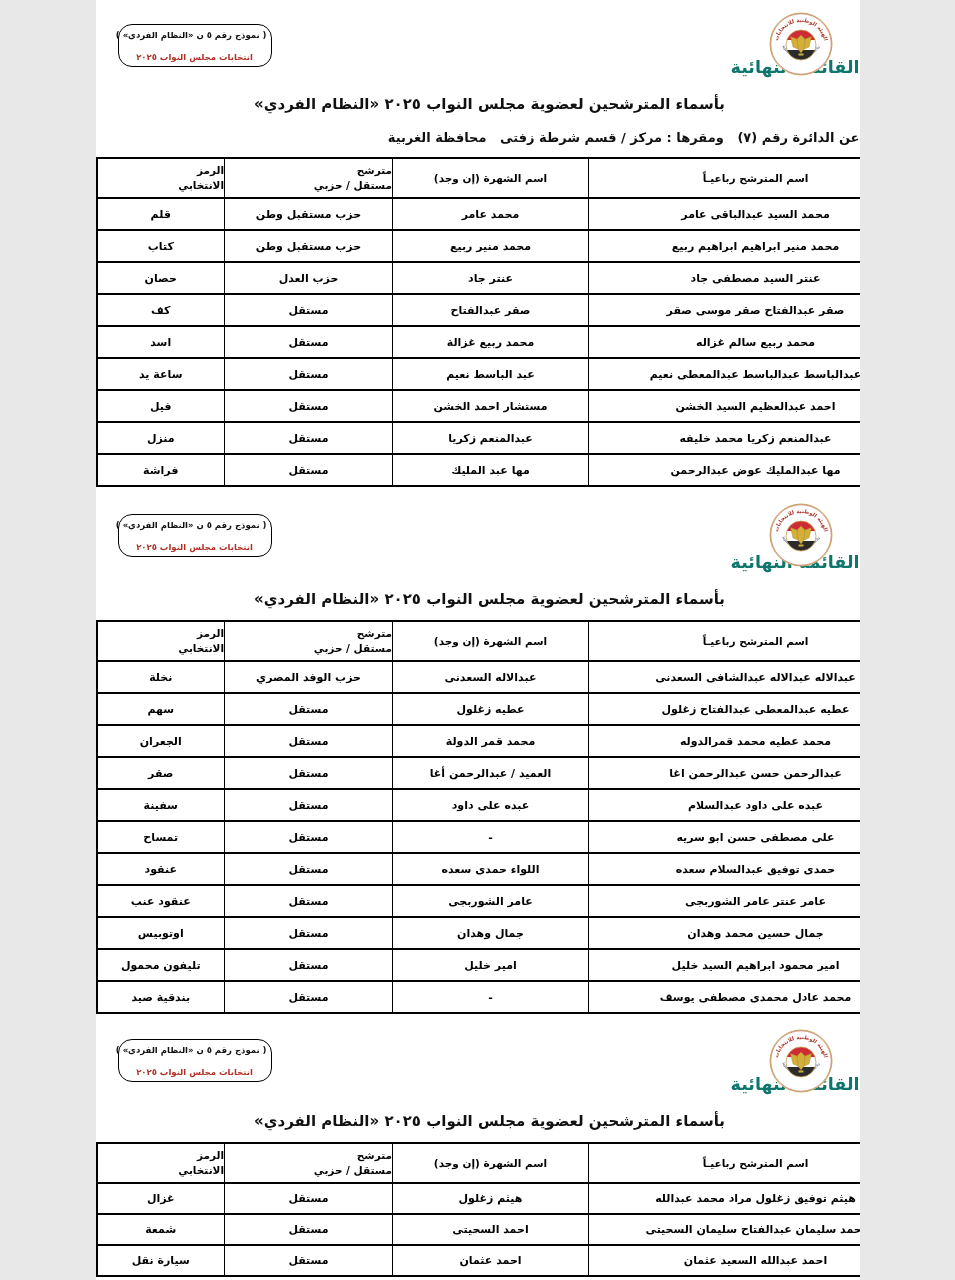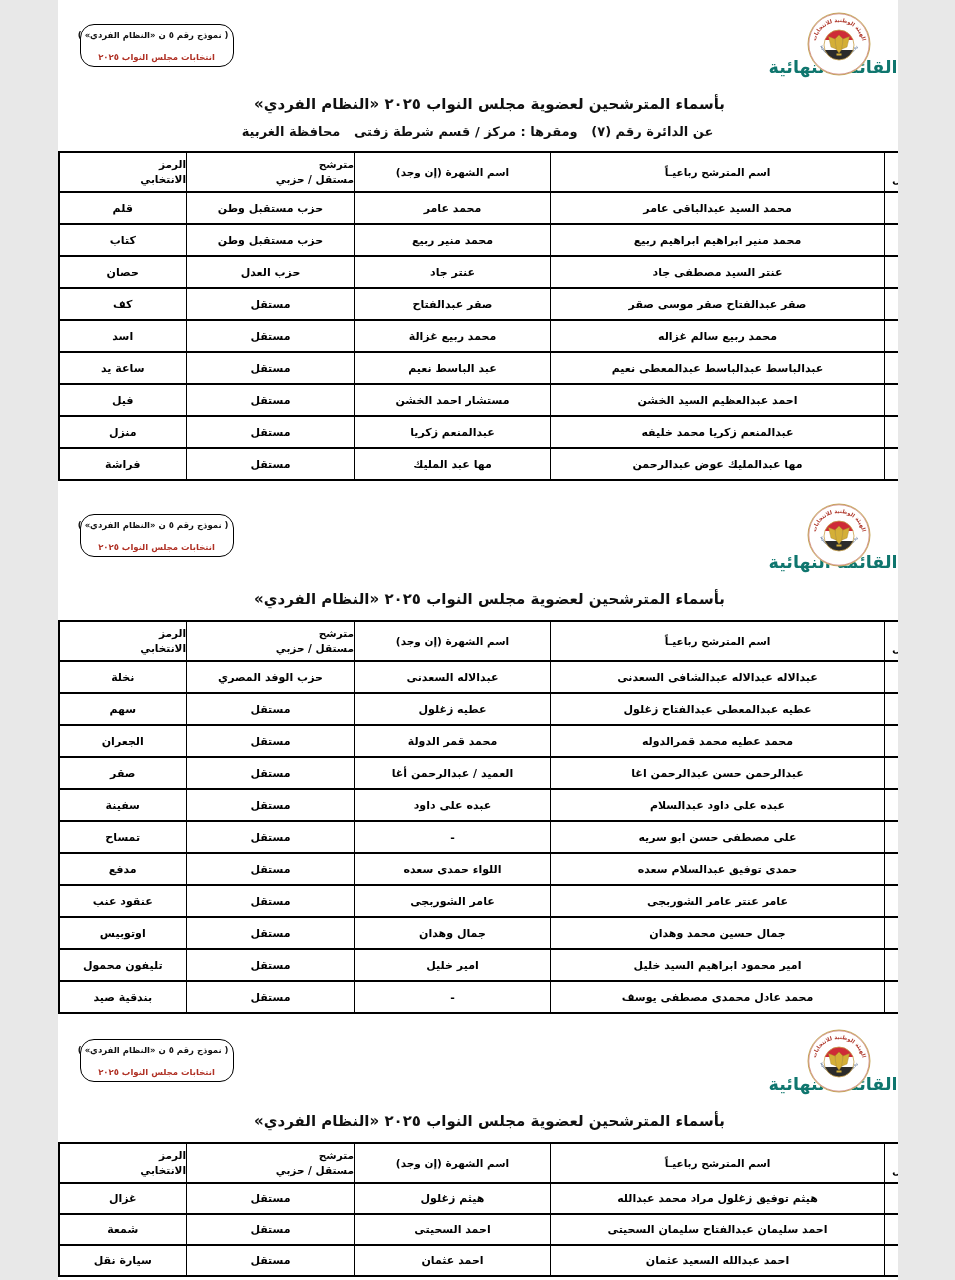--- a/index.html
+++ b/index.html
@@ -1,20 +1,20 @@
 <!DOCTYPE html>
 <html lang="ar"><head>
 <meta charset="utf-8">
 <style>
   * { margin: 0; padding: 0; box-sizing: border-box; }
   html, body { background: #e8e8e8; }
   body { font-family: "DejaVu Sans", sans-serif; }
   .page {
     position: relative;
-    width: 840px; height: 1280px;
+    width: 764px; height: 1280px;
     margin: 0 auto;
     background: #ffffff;
     overflow: hidden;
   }
   .sheet-section { position: relative; width: 100%; }
   .sec1 { height: 503px; }
   .sec2 { height: 525px; }
   .sec3 { height: 252px; }
 
   
@@ -47,23 +47,23 @@
   }
   .sec1 .title { padding-top: 57px; }
   .sec2 .title { padding-top: 49px; }
   .sec3 .title { padding-top: 46px; }
   .subtitle {
     text-align: center; color: #111;
     font-weight: bold; font-size: 15px;
     margin-top: 18px; direction: rtl; padding-left: 24px;
   }
   .district {
-    text-align: center; color: #111;
+    text-align: right; color: #111;
     font-weight: bold; font-size: 13px;
-    margin-top: 11px; direction: rtl; white-space: pre;
+    margin-top: 17px; direction: rtl; white-space: pre;
   }
 
   table.cand {
     direction: rtl;
     border-collapse: collapse;
     table-layout: fixed;
     margin: 12px 37px 0 auto;
     width: 876px;
     border: 2px solid #000;
   }
@@ -322,21 +322,21 @@
             <td>على مصطفى حسن ابو سريه</td>
             <td>-</td>
             <td>مستقل</td>
             <td>تمساح</td>
           </tr>
           <tr>
             <td>16</td>
             <td>حمدى توفيق عبدالسلام سعده</td>
             <td>اللواء حمدى سعده</td>
             <td>مستقل</td>
-            <td>مدفع</td>
+            <td>عنقود</td>
           </tr>
           <tr>
             <td>17</td>
             <td>عامر عنتر عامر الشوربجى</td>
             <td>عامر الشوربجى</td>
             <td>مستقل</td>
             <td>عنقود عنب</td>
           </tr>
           <tr>
             <td>18</td>

